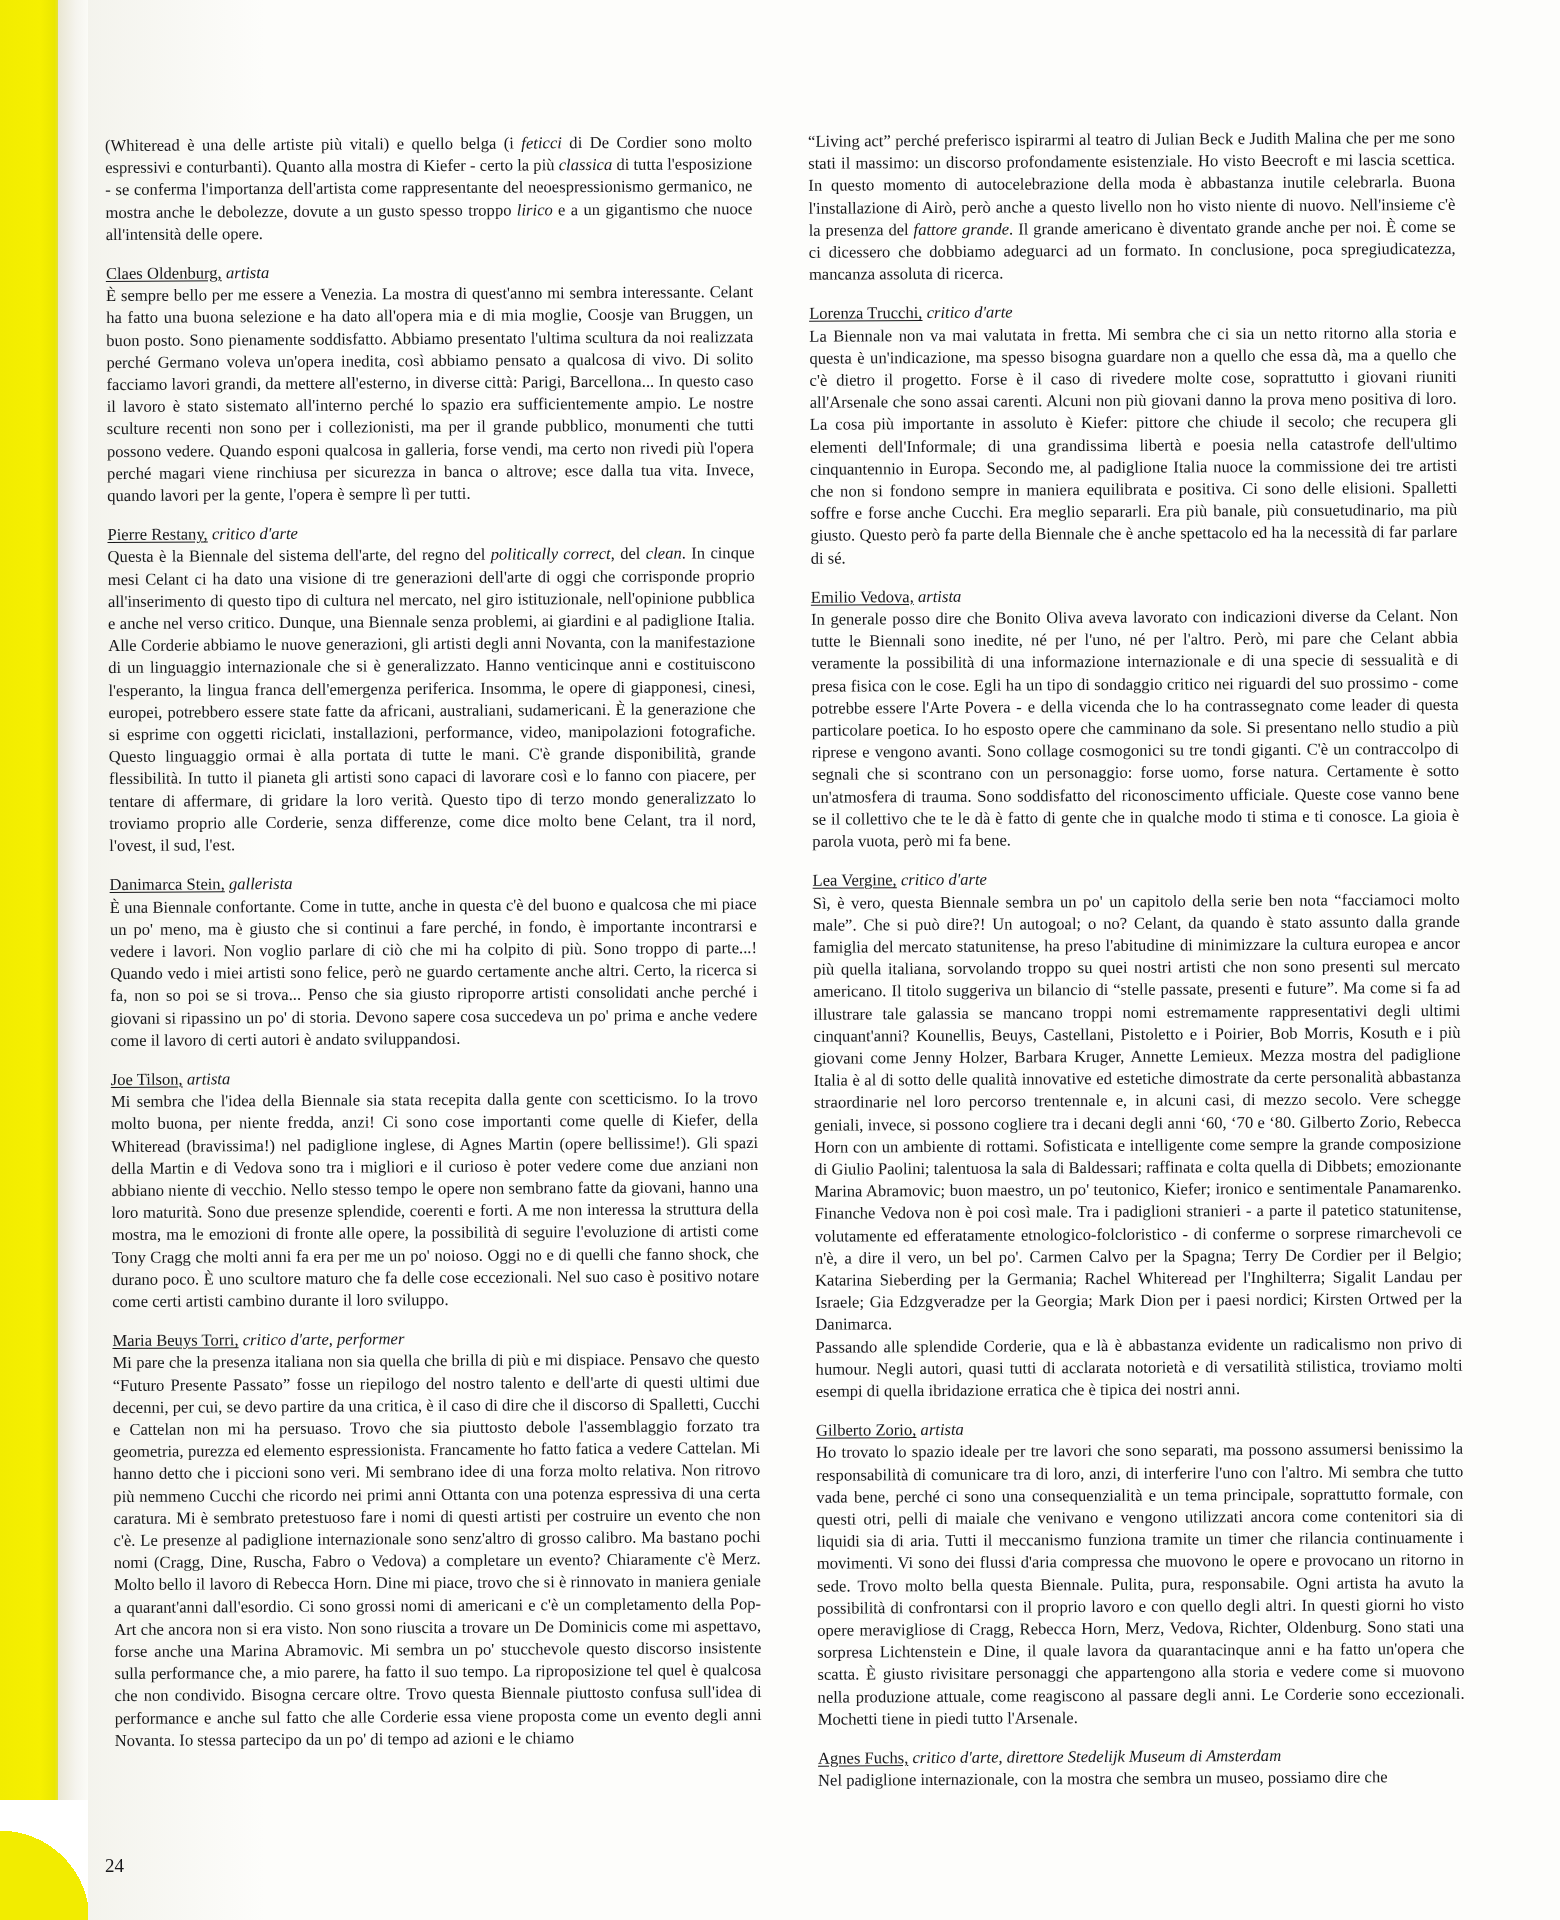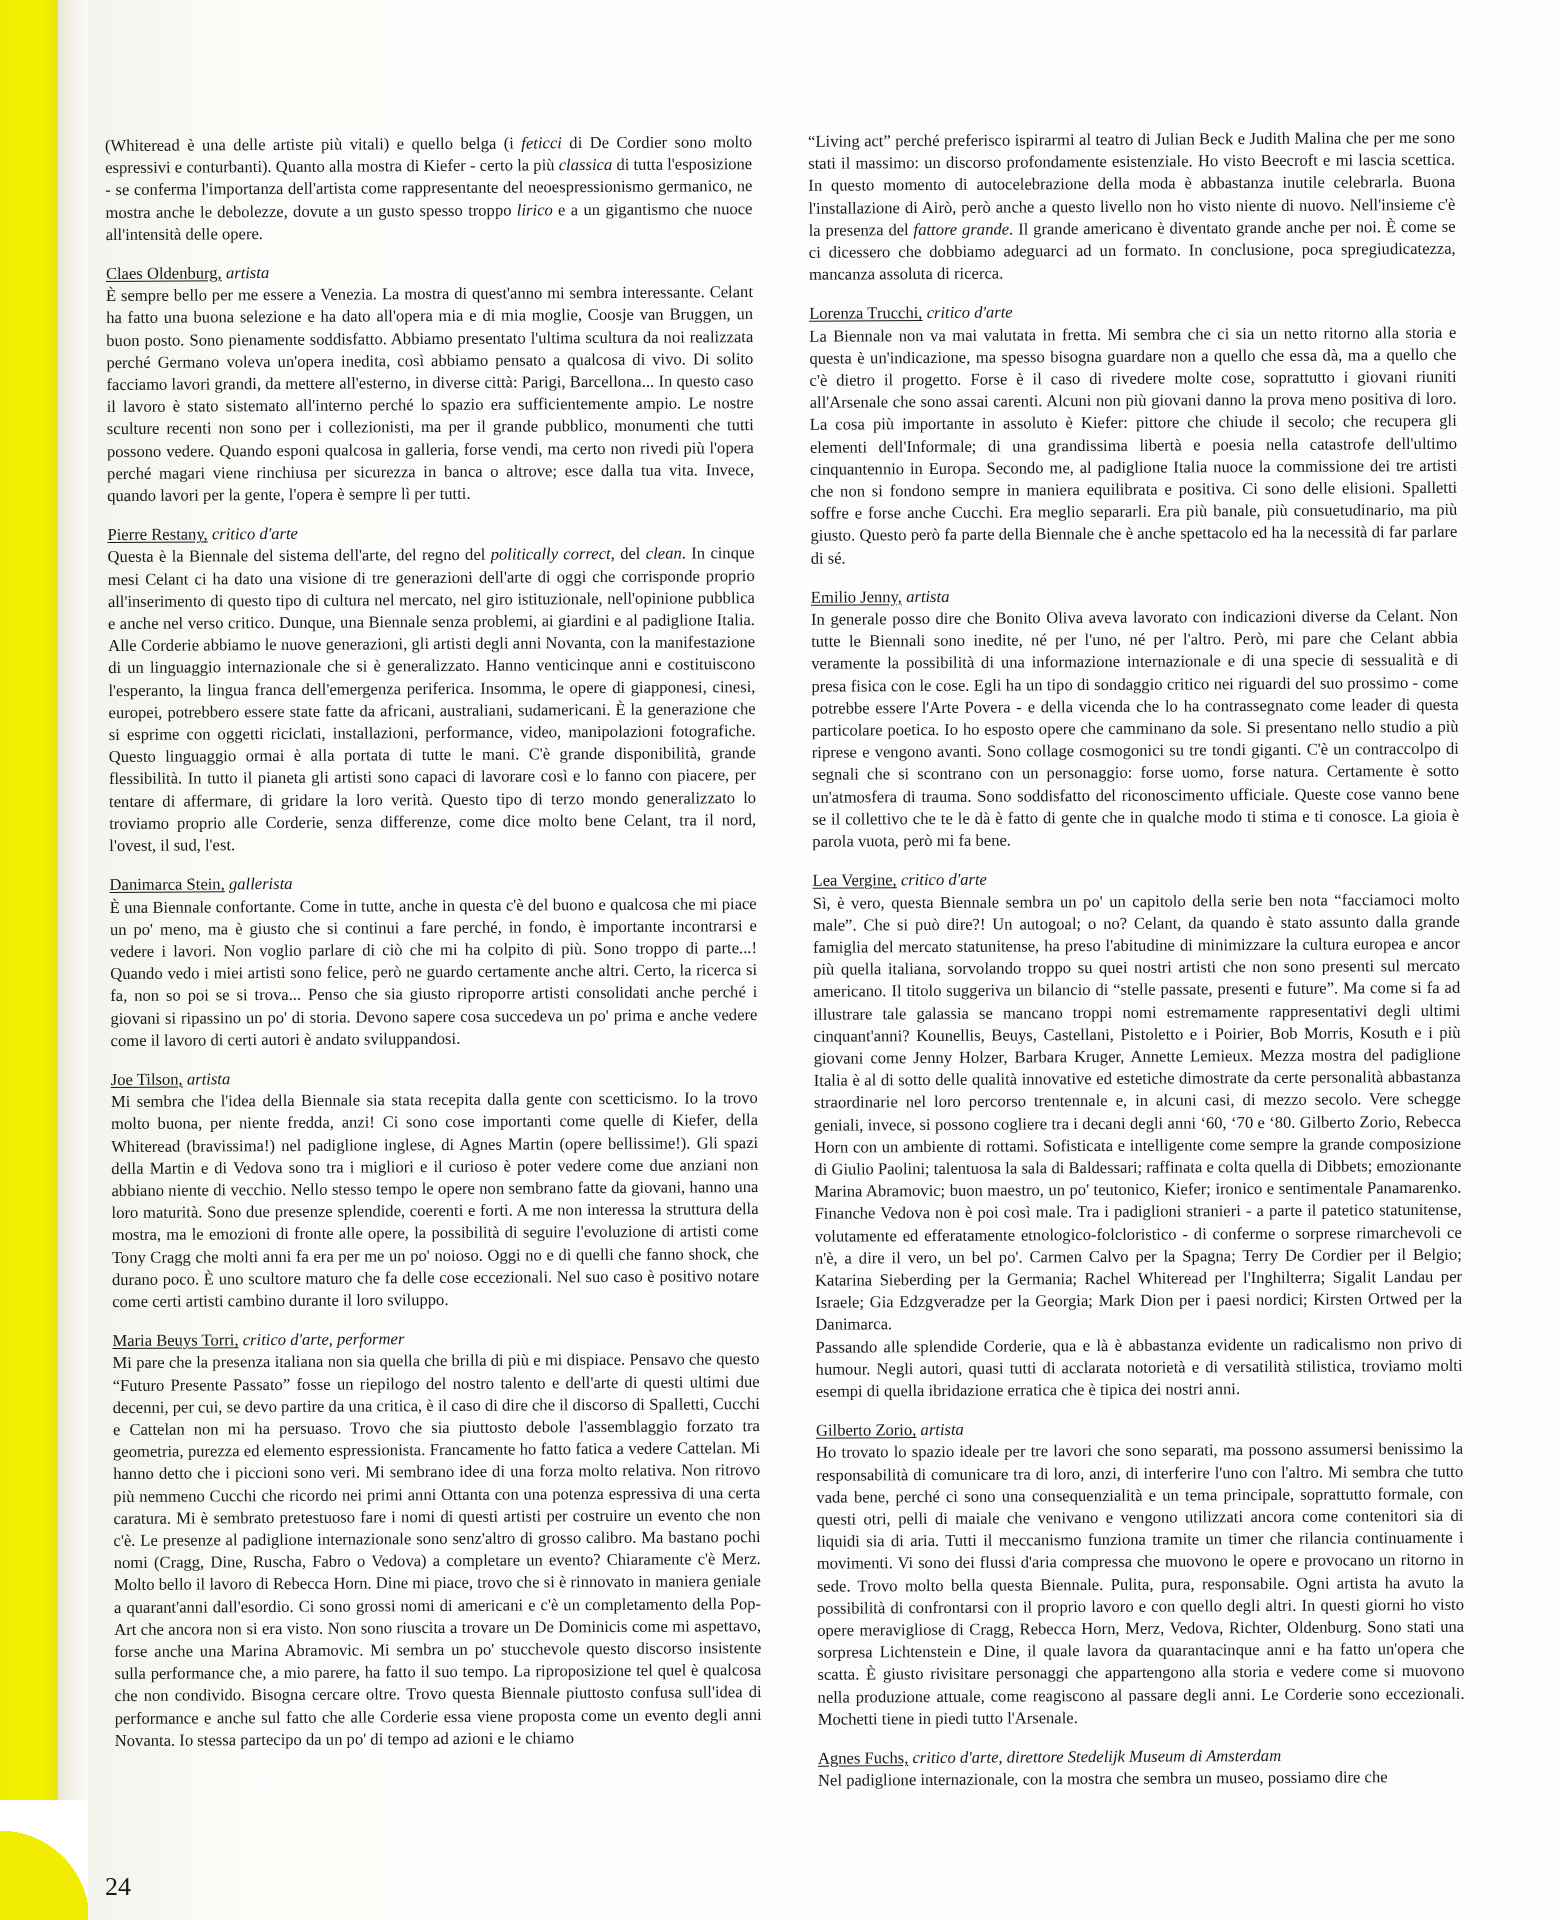--- a/index.html
+++ b/index.html
@@ -83,24 +83,23 @@
     font-style: italic;
   }
   .block + .block { margin-top: 0; }
   .block .speaker + p.para { margin-top: 0; }
   .indent { text-indent: 14px; }
   i { }
   .folio {
     position: absolute;
     left: 105px;
     top: 1855px;
-    font-size: 26px;
+    font-size: 19px;
     color: #17171a;
     font-family: "Liberation Serif", serif;
-    margin-top: 17px;
   }
   .skew {
     transform: rotate(-0.35deg);
     transform-origin: 0 0;
   }
 </style>
 </head>
 <body>
 
 <div class="page-edge">
@@ -140,21 +139,21 @@
     </div>
   <div class="col" id="col-right">
       <div class="block">
         <p class="para">“Living act” perché preferisco ispirarmi al teatro di Julian Beck e Judith Malina che per me sono stati il massimo: un discorso profondamente esistenziale. Ho visto Beecroft e mi lascia scettica. In questo momento di autocelebrazione della moda è abbastanza inutile celebrarla. Buona l'installazione di Airò, però anche a questo livello non ho visto niente di nuovo. Nell'insieme c'è la presenza del <i>fattore grande</i>. Il grande americano è diventato grande anche per noi. È come se ci dicessero che dobbiamo adeguarci ad un formato. In conclusione, poca spregiudicatezza, mancanza assoluta di ricerca.</p>
       </div>
       <div class="block">
         <p class="speaker"><span class="name">Lorenza Trucchi,</span> <span class="role">critico d'arte</span></p>
         <p class="para">La Biennale non va mai valutata in fretta. Mi sembra che ci sia un netto ritorno alla storia e questa è un'indicazione, ma spesso bisogna guardare non a quello che essa dà, ma a quello che c'è dietro il progetto. Forse è il caso di rivedere molte cose, soprattutto i giovani riuniti all'Arsenale che sono assai carenti. Alcuni non più giovani danno la prova meno positiva di loro. La cosa più importante in assoluto è Kiefer: pittore che chiude il secolo; che recupera gli elementi dell'Informale; di una grandissima libertà e poesia nella catastrofe dell'ultimo cinquantennio in Europa. Secondo me, al padiglione Italia nuoce la commissione dei tre artisti che non si fondono sempre in maniera equilibrata e positiva. Ci sono delle elisioni. Spalletti soffre e forse anche Cucchi. Era meglio separarli. Era più banale, più consuetudinario, ma più giusto. Questo però fa parte della Biennale che è anche spettacolo ed ha la necessità di far parlare di sé.</p>
       </div>
       <div class="block">
-        <p class="speaker"><span class="name">Emilio Jenny,</span> <span class="role">artista</span></p>
+        <p class="speaker"><span class="name">Emilio Vedova,</span> <span class="role">artista</span></p>
         <p class="para">In generale posso dire che Bonito Oliva aveva lavorato con indicazioni diverse da Celant. Non tutte le Biennali sono inedite, né per l'uno, né per l'altro. Però, mi pare che Celant abbia veramente la possibilità di una informazione internazionale e di una specie di sessualità e di presa fisica con le cose. Egli ha un tipo di sondaggio critico nei riguardi del suo prossimo - come potrebbe essere l'Arte Povera - e della vicenda che lo ha contrassegnato come leader di questa particolare poetica. Io ho esposto opere che camminano da sole. Si presentano nello studio a più riprese e vengono avanti. Sono collage cosmogonici su tre tondi giganti. C'è un contraccolpo di segnali che si scontrano con un personaggio: forse uomo, forse natura. Certamente è sotto un'atmosfera di trauma. Sono soddisfatto del riconoscimento ufficiale. Queste cose vanno bene se il collettivo che te le dà è fatto di gente che in qualche modo ti stima e ti conosce. La gioia è parola vuota, però mi fa bene.</p>
       </div>
       <div class="block">
         <p class="speaker"><span class="name">Lea Vergine,</span> <span class="role">critico d'arte</span></p>
         <p class="para">Sì, è vero, questa Biennale sembra un po' un capitolo della serie ben nota “facciamoci molto male”. Che si può dire?! Un autogoal; o no? Celant, da quando è stato assunto dalla grande famiglia del mercato statunitense, ha preso l'abitudine di minimizzare la cultura europea e ancor più quella italiana, sorvolando troppo su quei nostri artisti che non sono presenti sul mercato americano. Il titolo suggeriva un bilancio di “stelle passate, presenti e future”. Ma come si fa ad illustrare tale galassia se mancano troppi nomi estremamente rappresentativi degli ultimi cinquant'anni? Kounellis, Beuys, Castellani, Pistoletto e i Poirier, Bob Morris, Kosuth e i più giovani come Jenny Holzer, Barbara Kruger, Annette Lemieux. Mezza mostra del padiglione Italia è al di sotto delle qualità innovative ed estetiche dimostrate da certe personalità abbastanza straordinarie nel loro percorso trentennale e, in alcuni casi, di mezzo secolo. Vere schegge geniali, invece, si possono cogliere tra i decani degli anni ‘60, ‘70 e ‘80. Gilberto Zorio, Rebecca Horn con un ambiente di rottami. Sofisticata e intelligente come sempre la grande composizione di Giulio Paolini; talentuosa la sala di Baldessari; raffinata e colta quella di Dibbets; emozionante Marina Abramovic; buon maestro, un po' teutonico, Kiefer; ironico e sentimentale Panamarenko. Finanche Vedova non è poi così male. Tra i padiglioni stranieri - a parte il patetico statunitense, volutamente ed efferatamente etnologico-folcloristico - di conferme o sorprese rimarchevoli ce n'è, a dire il vero, un bel po'. Carmen Calvo per la Spagna; Terry De Cordier per il Belgio; Katarina Sieberding per la Germania; Rachel Whiteread per l'Inghilterra; Sigalit Landau per Israele; Gia Edzgveradze per la Georgia; Mark Dion per i paesi nordici; Kirsten Ortwed per la Danimarca.</p>
         <p class="para indent">Passando alle splendide Corderie, qua e là è abbastanza evidente un radicalismo non privo di humour. Negli autori, quasi tutti di acclarata notorietà e di versatilità stilistica, troviamo molti esempi di quella ibridazione erratica che è tipica dei nostri anni.</p>
       </div>
       <div class="block">
         <p class="speaker"><span class="name">Gilberto Zorio,</span> <span class="role">artista</span></p>
         <p class="para">Ho trovato lo spazio ideale per tre lavori che sono separati, ma possono assumersi benissimo la responsabilità di comunicare tra di loro, anzi, di interferire l'uno con l'altro. Mi sembra che tutto vada bene, perché ci sono una consequenzialità e un tema principale, soprattutto formale, con questi otri, pelli di maiale che venivano e vengono utilizzati ancora come contenitori sia di liquidi sia di aria. Tutti il meccanismo funziona tramite un timer che rilancia continuamente i movimenti. Vi sono dei flussi d'aria compressa che muovono le opere e provocano un ritorno in sede. Trovo molto bella questa Biennale. Pulita, pura, responsabile. Ogni artista ha avuto la possibilità di confrontarsi con il proprio lavoro e con quello degli altri. In questi giorni ho visto opere meravigliose di Cragg, Rebecca Horn, Merz, Vedova, Richter, Oldenburg. Sono stati una sorpresa Lichtenstein e Dine, il quale lavora da quarantacinque anni e ha fatto un'opera che scatta. È giusto rivisitare personaggi che appartengono alla storia e vedere come si muovono nella produzione attuale, come reagiscono al passare degli anni. Le Corderie sono eccezionali. Mochetti tiene in piedi tutto l'Arsenale.</p>

